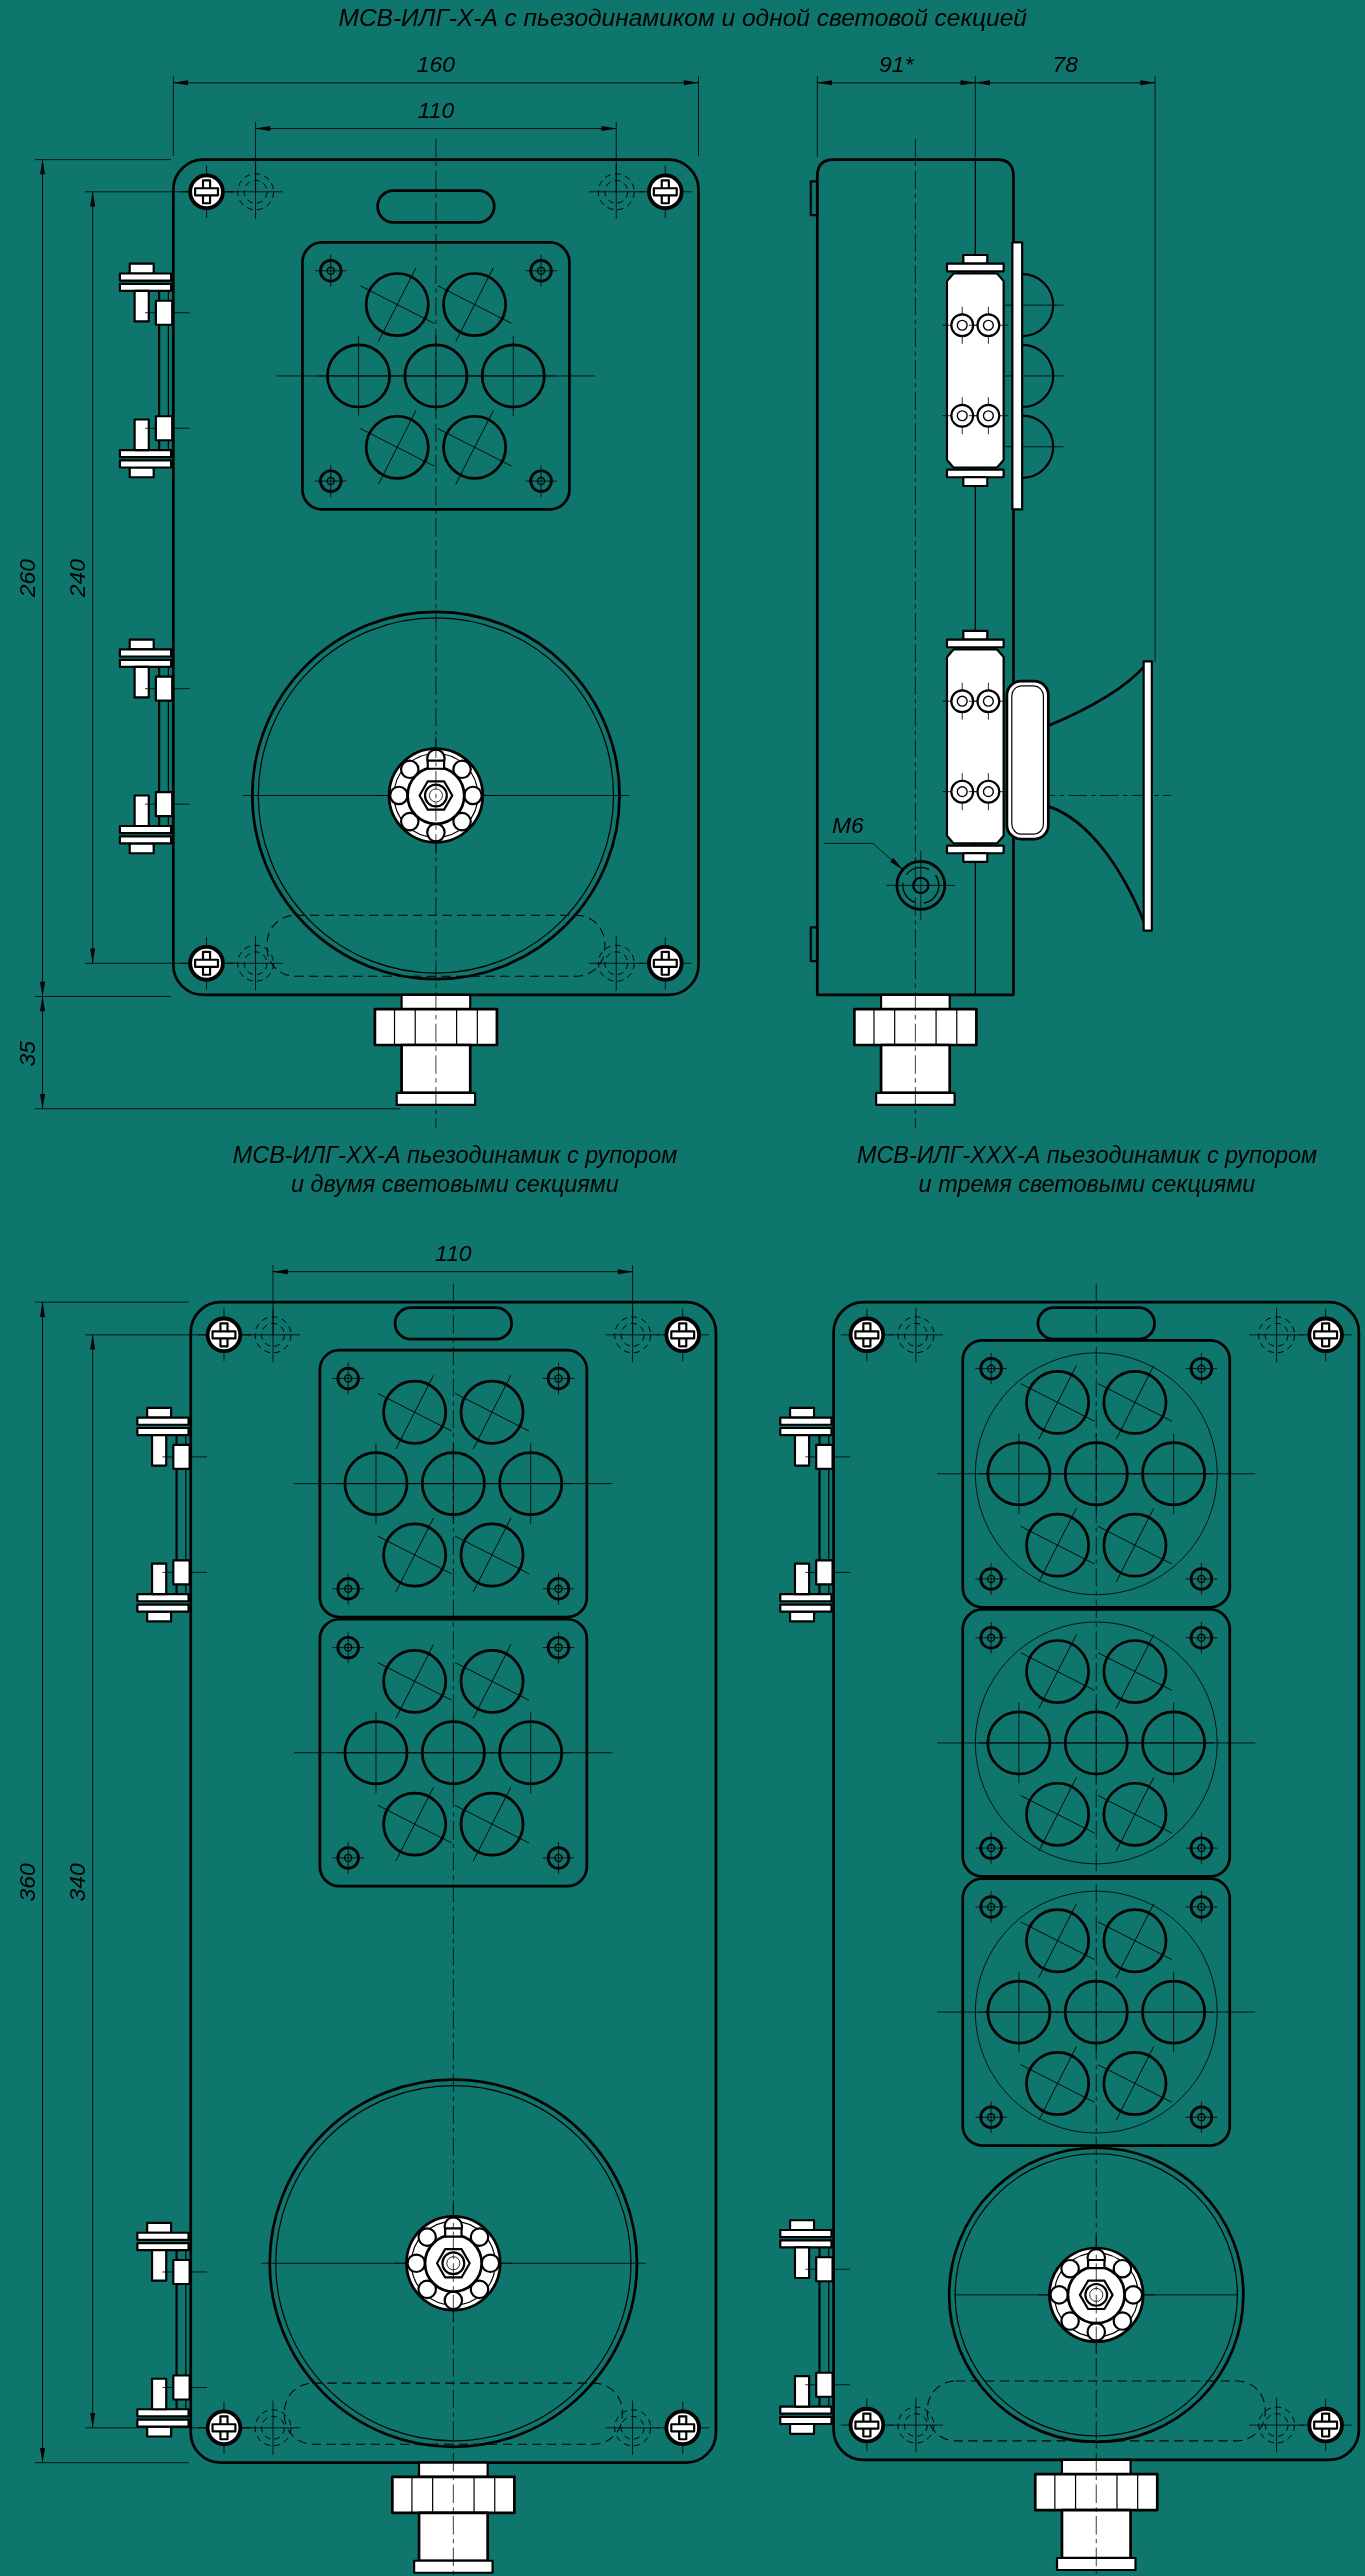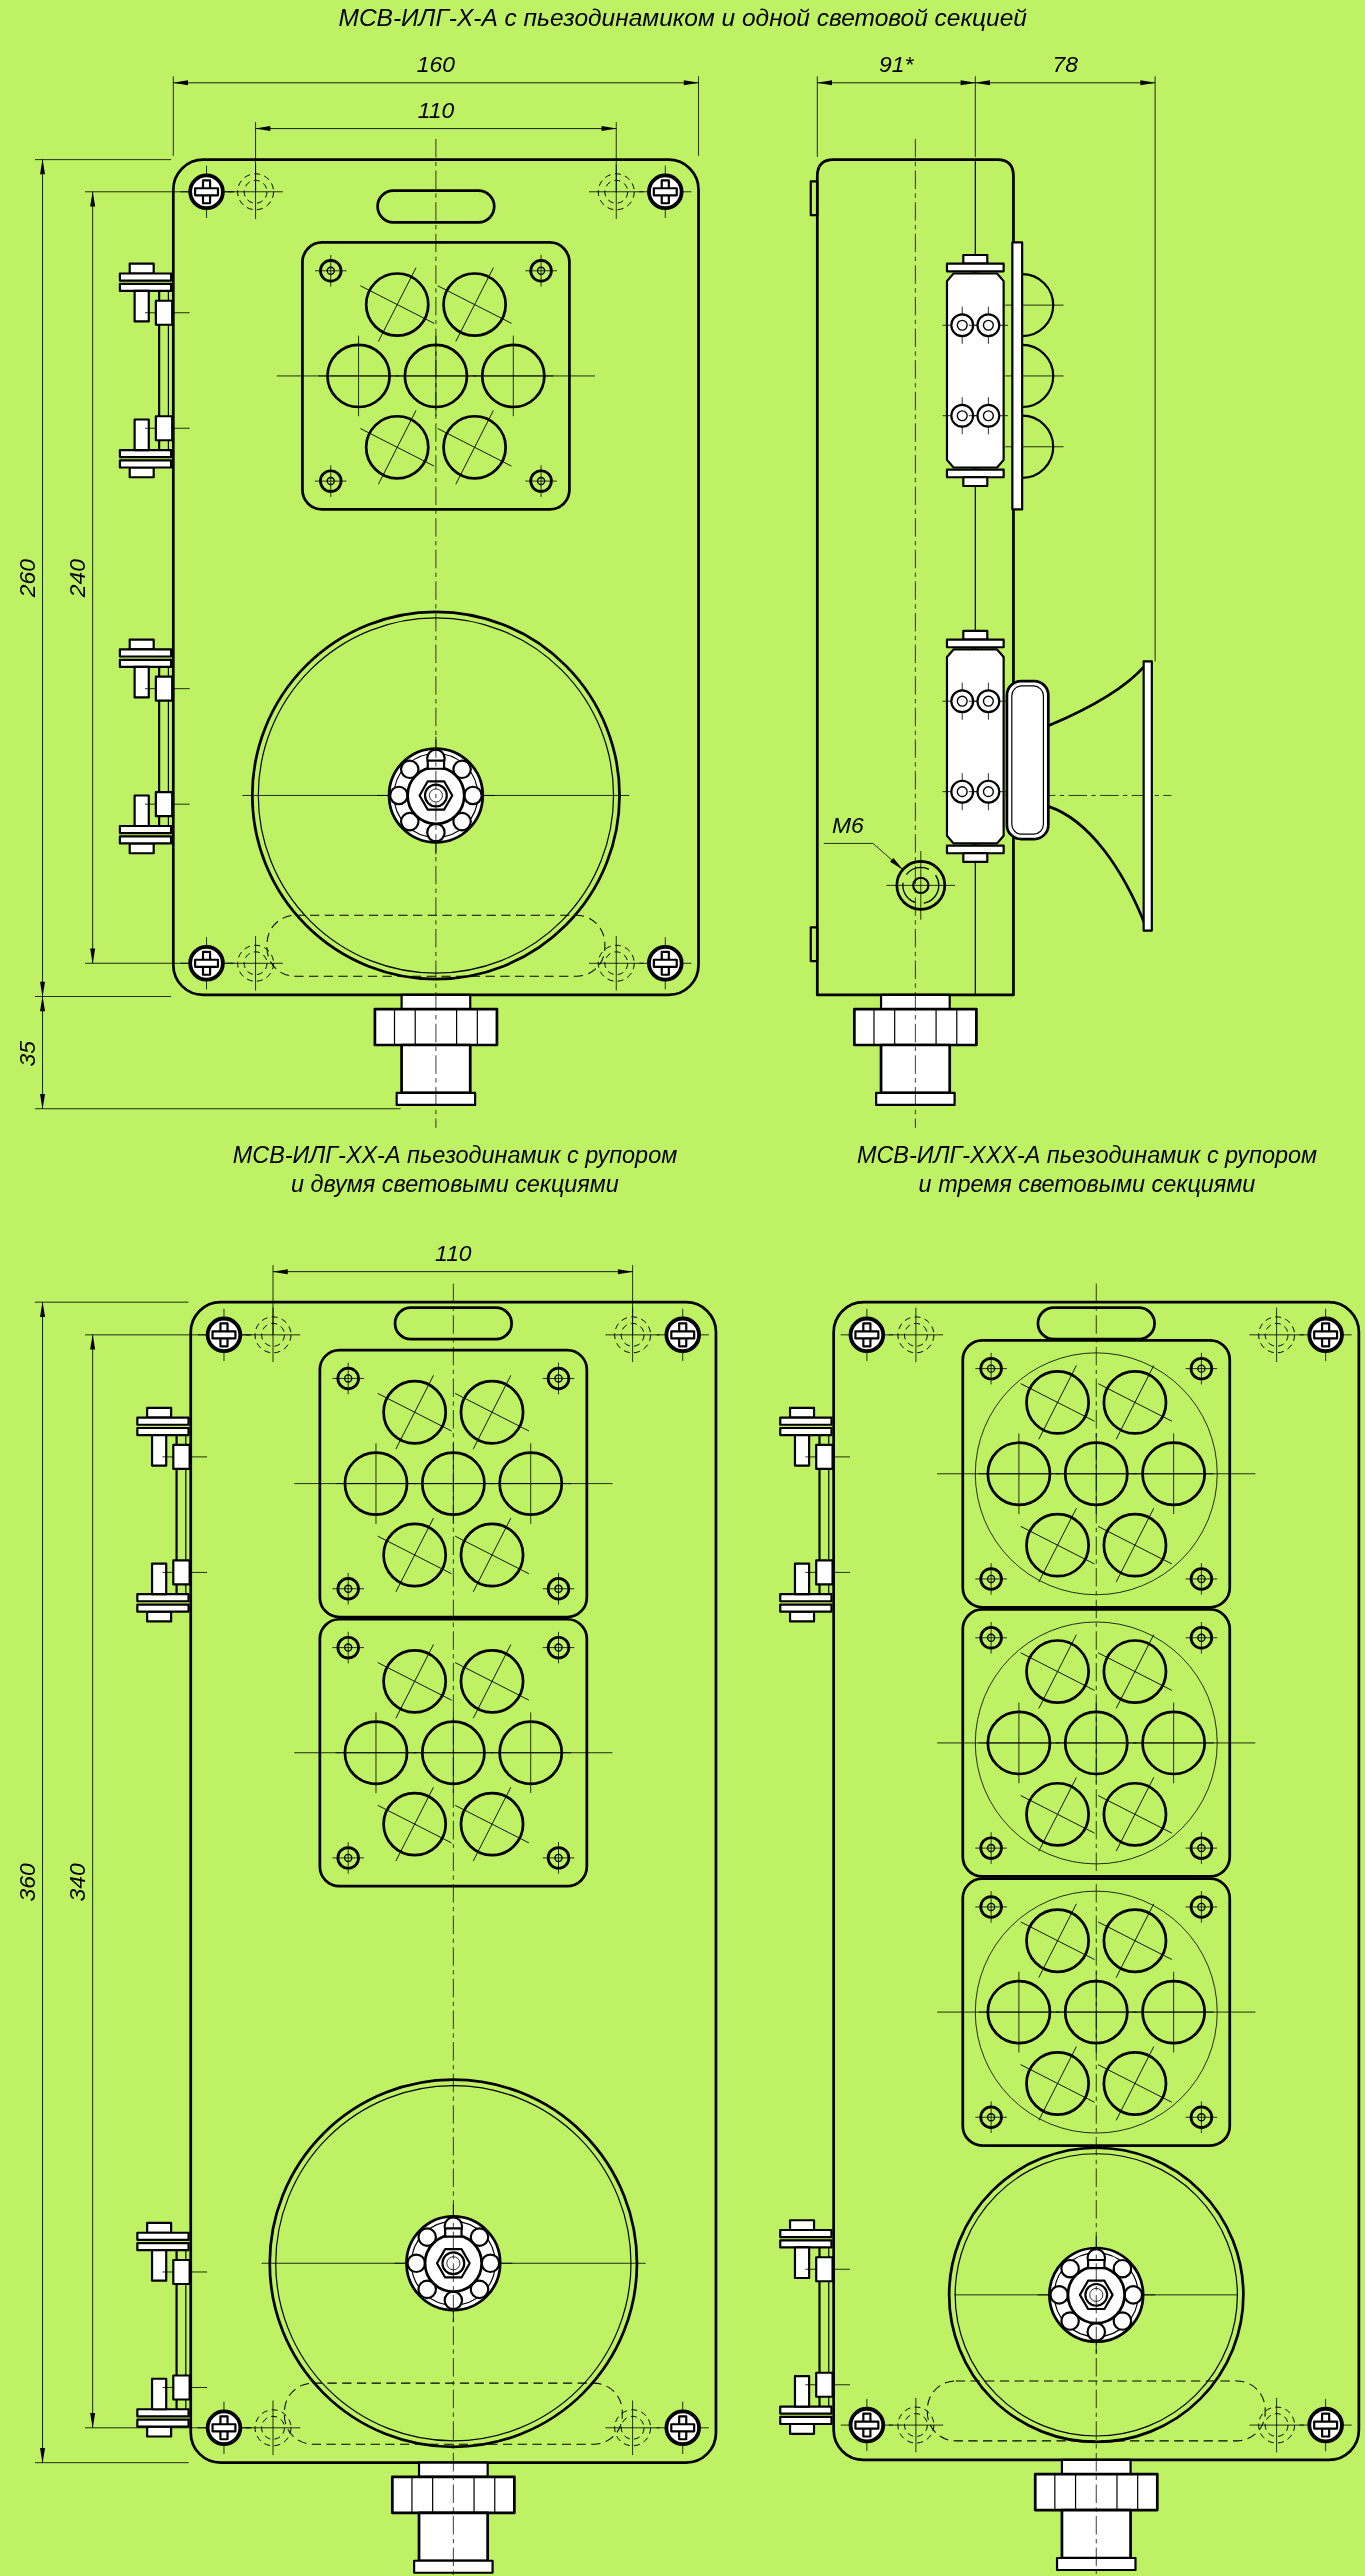--- a/index.html
+++ b/index.html
@@ -1,16 +1,16 @@
 <!DOCTYPE html>
 <html style="font-size:8.7px"><head>
 <meta charset="utf-8">
 <style>
   html,body{margin:0;padding:0;background:#ffffff;}
-  .canvas{position:relative;width:1366px;height:2576px;background:#bef264;}
+  .canvas{position:relative;width:1366px;height:2576px;background:#0f766e;}
   svg{display:block;}
   .s5{stroke:#000;stroke-width:5;fill:none;stroke-linecap:round;stroke-linejoin:round;}
   .s7{stroke:#000;stroke-width:7;fill:none;}
   .s4{stroke:#000;stroke-width:4;fill:none;stroke-linejoin:round;}
   .s25{stroke:#000;stroke-width:2.5;fill:none;}
   .s2{stroke:#000;stroke-width:2.2;fill:none;}
   .t{stroke:#000;stroke-width:1.5;fill:none;}
   .dl{stroke:#000;stroke-width:1.6;fill:none;}
   .cl{stroke:#000;stroke-width:1.4;fill:none;stroke-dasharray:34 8 8 8;}
   .ph{stroke:#000;stroke-width:1.8;fill:none;stroke-dasharray:11 8;}

